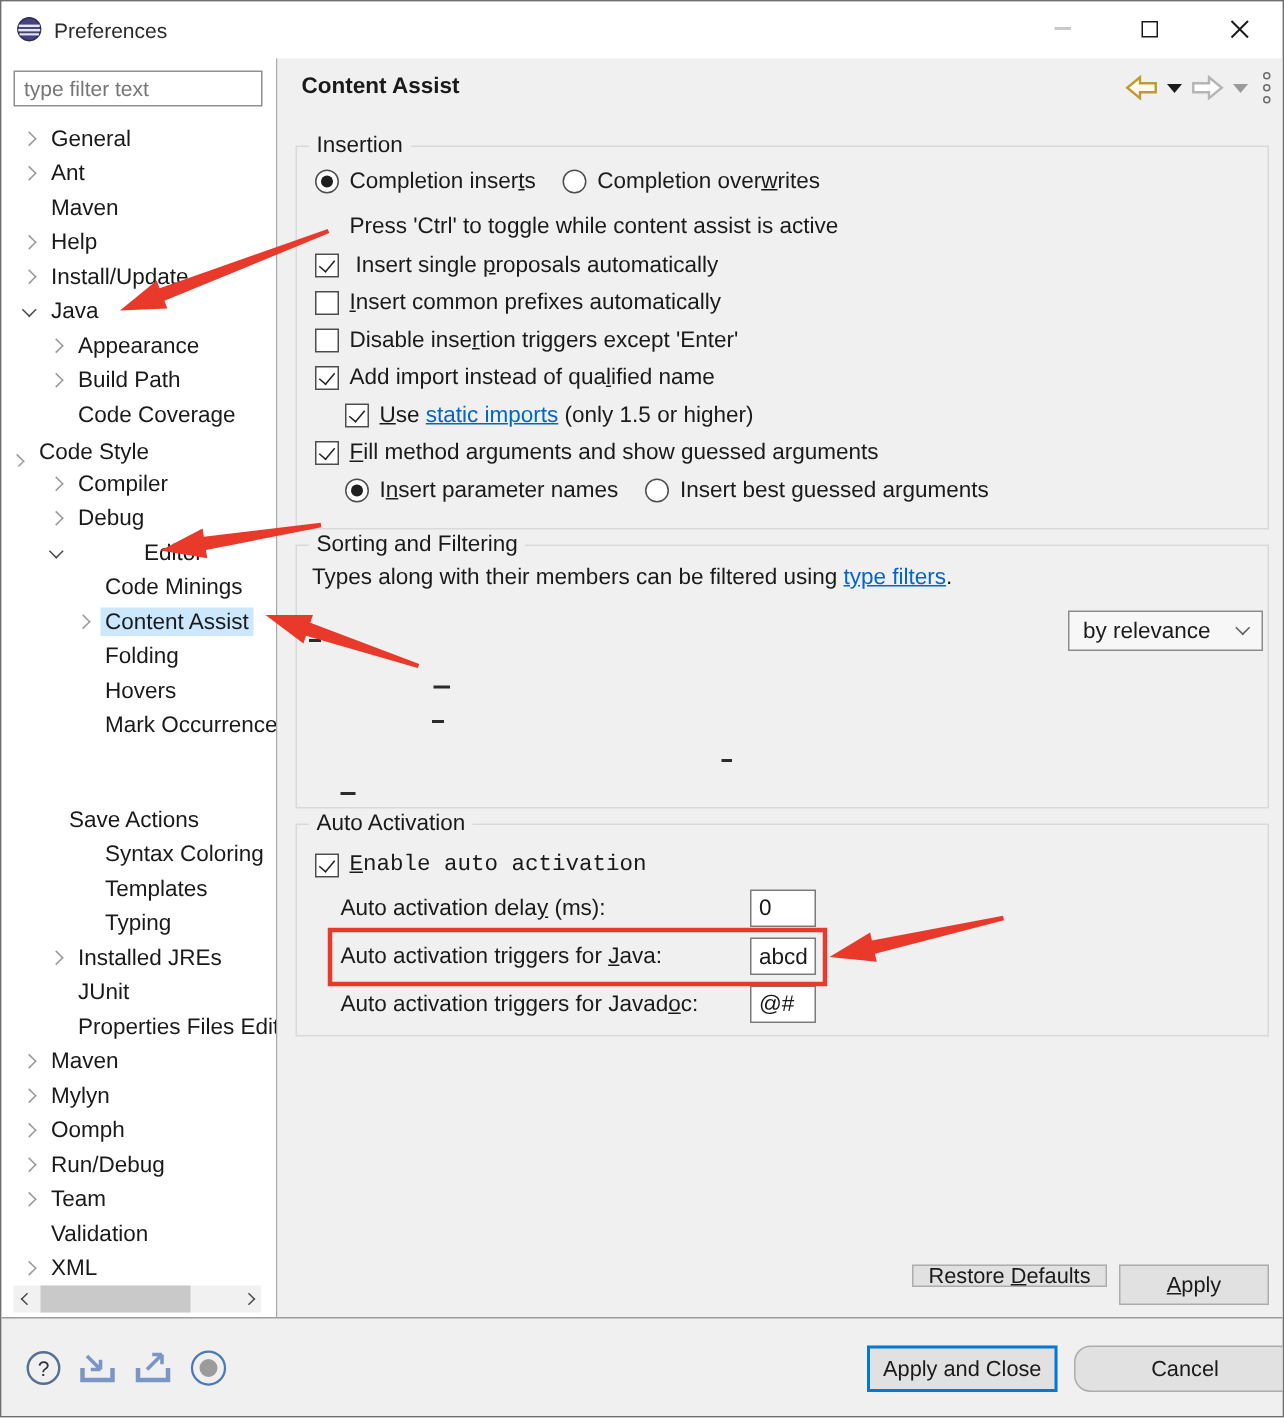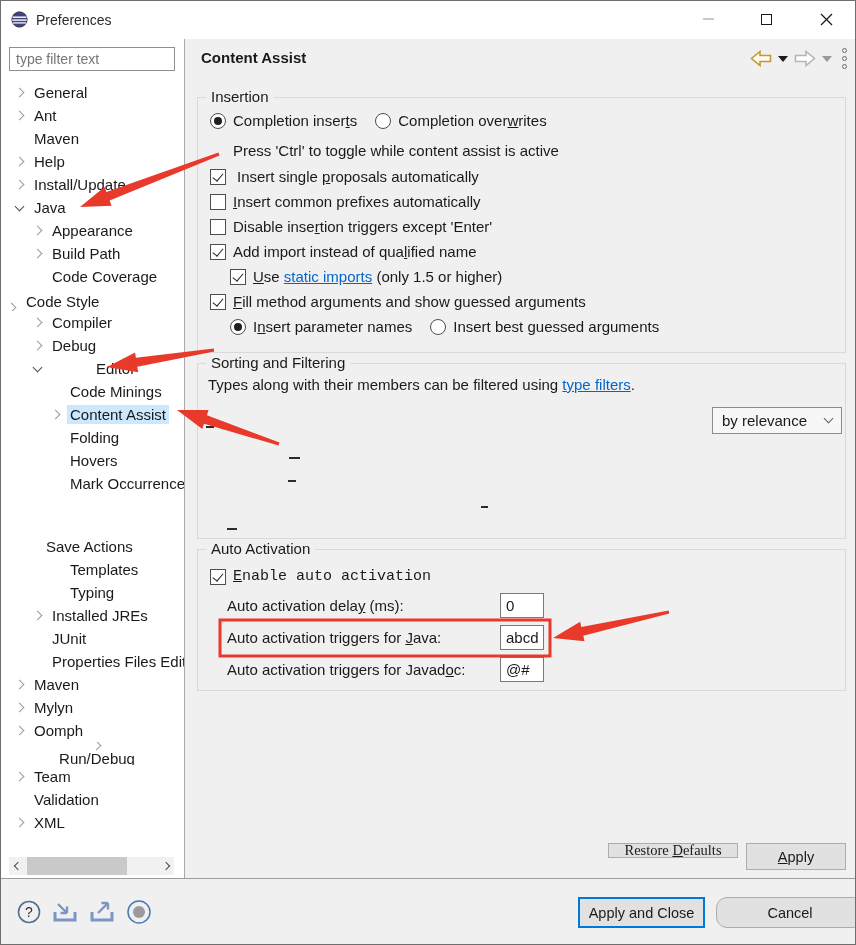--- a/index.html
+++ b/index.html
@@ -196,20 +196,24 @@
         <div class="tree-item" style="padding-left: 44px;">
           <span class="chevbox"></span>
           <span class="tree-label">Mark Occurrences</span>
         </div>
         <div class="tree-item" style="padding-left: 20px; margin-top: 40px;">
           <span class="chevbox"></span>
           <span class="tree-label">Save Actions</span>
         </div>
         <div class="tree-item" style="padding-left: 44px;">
           <span class="chevbox"></span>
+          <span class="tree-label">Syntax Coloring</span>
+        </div>
+        <div class="tree-item" style="padding-left: 44px;">
+          <span class="chevbox"></span>
           <span class="tree-label">Templates</span>
         </div>
         <div class="tree-item" style="padding-left: 44px;">
           <span class="chevbox"></span>
           <span class="tree-label">Typing</span>
         </div>
         <div class="tree-item" style="padding-left: 26px;">
           <span class="chevbox">
             <span class="chev"></span>
           </span>
@@ -234,21 +238,21 @@
             <span class="chev"></span>
           </span>
           <span class="tree-label">Mylyn</span>
         </div>
         <div class="tree-item" style="padding-left: 8px;">
           <span class="chevbox">
             <span class="chev"></span>
           </span>
           <span class="tree-label">Oomph</span>
         </div>
-        <div class="tree-item" style="padding-left: 8px; flex-direction: column;">
+        <div class="tree-item" style="padding-left: 8px;">
           <span class="chevbox">
             <span class="chev"></span>
           </span>
           <span class="tree-label">Run/Debug</span>
         </div>
         <div class="tree-item" style="padding-left: 8px;">
           <span class="chevbox">
             <span class="chev"></span>
           </span>
           <span class="tree-label">Team</span>
@@ -366,21 +370,21 @@
             <span style="width: 266px;">Auto activation triggers for <u>J</u>ava:</span>
             <input class="field" value="abcd" style="">
           </div>
           <div class="row" style="left: 29px; top: 107px; width: 600px;">
             <span style="width: 266px;">Auto activation triggers for Javad<u>o</u>c:</span>
             <input class="field" value="@#" style="">
           </div>
         </div>
     </div>
 
-    <div class="btn" style="position:absolute; left:423px; top:804px; width:130px; height:15px;font-family:Liberation Serif, serif;">
+    <div class="btn" style="position:absolute; left:423px; top:804px; width:130px; height:15px;">
         <span>Restore <u>D</u>efaults</span>
       </div>
     <div class="btn" style="position:absolute; left:561px; top:804px; width:100px; height:27px;">
         <span><u>A</u>pply</span>
       </div>
   </div>
 
   <div class="bottombar">
     <div class="foot-icons">
       <svg width="24" height="24" viewBox="0 0 24 24">

